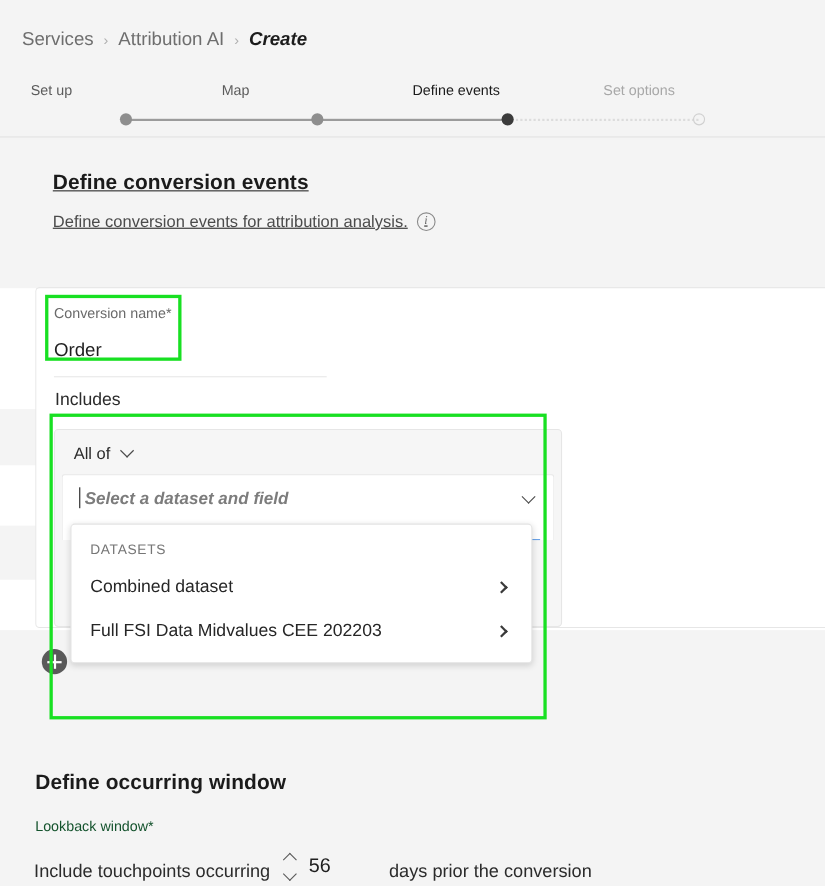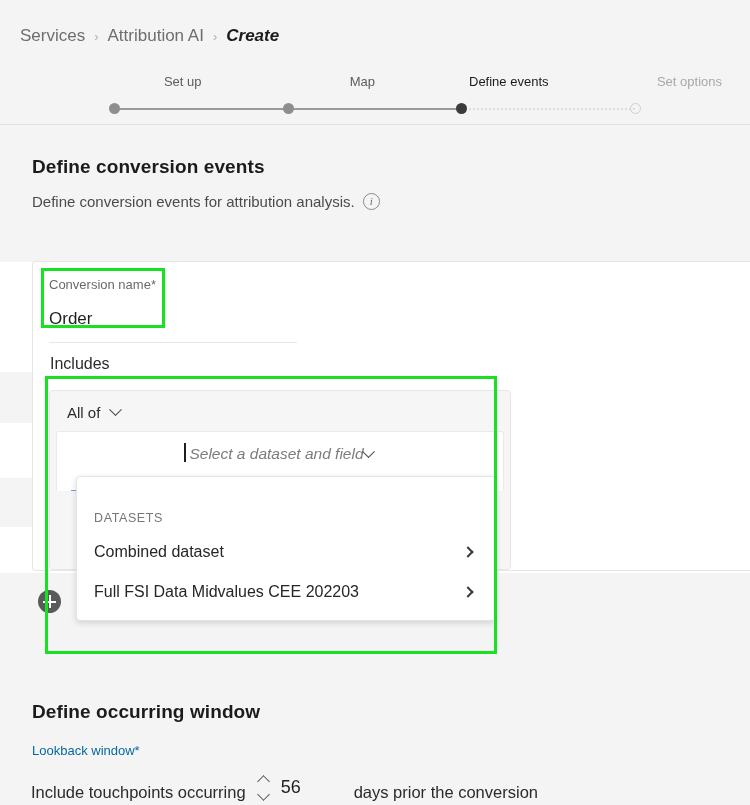--- a/index.html
+++ b/index.html
@@ -33,21 +33,21 @@
     height: 72px;
     padding-top: 22px;
   }
   .steps-row {
     display: flex;
     padding: 0 28px;
   }
   .step {
     flex: 1;
     position: relative;
-    text-align: right;
+    text-align: left;
   }
   .step-label {
     font-size: 13px;
     color: #5c5c5c;
     white-space: nowrap;
     display: block;
     margin-bottom: 14px;
   }
   .step.active .step-label { color: #1b1b1b; font-weight: normal; }
   .step.disabled .step-label { color: #a8a8a8; }
@@ -83,21 +83,22 @@
   .dots-wrap { position: relative; }
 
   .header-divider {
     height: 1px;
     background: #e1e1e1;
     width: 100%;
   }
 
   
   .section {
-    padding: 0 32px;
+    padding: 0 48px;
+    text-decoration: underline;
   }
   h2.section-title {
     font-size: 19px;
     font-weight: bold;
     color: #1b1b1b;
     margin: 31px 0 0 0;
     letter-spacing: .1px;
   }
   .section-desc {
     font-size: 15px;
@@ -198,23 +199,24 @@
     border: 1px solid #eaeaea;
     border-bottom: none;
     border-radius: 3px 3px 0 0;
     padding: 13px 14px 0 14px;
     height: 60px;
     position: relative;
   }
   .combo-input {
     display: flex;
     align-items: center;
-    justify-content: center;
+    justify-content: space-between;
     position: relative;
     padding: 0 4px 9px 6px;
+    font-weight: bold;
   }
   .combo-placeholder {
     font-size: 15.5px;
     font-style: italic;
     color: #7c7c7c;
     position: relative;
   }
   .caret {
     position: absolute;
     left: -5px;
@@ -227,28 +229,28 @@
     position: absolute;
     left: 14px; right: 12px;
     bottom: 0;
     height: 1.6px;
     background: #6aa3e8;
   }
 
   
   .dropdown {
     position: absolute;
-    left: 76px;
+    left: 64px;
     top: 476px;
     width: 420px;
     background: #ffffff;
     border: 1px solid #e4e4e4;
     border-radius: 4px;
     box-shadow: 0 2px 6px rgba(0,0,0,.14);
-    padding: 25px 0 8px 0;
+    padding: 7px 0 8px 0;
     z-index: 6;
   }
   .dd-section-title {
     font-size: 12.5px;
     letter-spacing: .6px;
     color: #767676;
     padding: 9px 17px 7px 17px;
   }
   .dd-item {
     display: flex;
@@ -299,21 +301,21 @@
   
   .lookback {
     position: absolute;
     left: 0; top: 670px;
     width: 750px;
     z-index: 3;
   }
   .lookback h2 { margin-left: 32px; }
   .lb-label {
     font-size: 13px;
-    color: #0369a1;
+    color: #14532d;
     margin: 20px 0 3px 32px;
   }
   .lb-row {
     display: flex;
     align-items: center;
     margin: 18px 0 0 31px;
     font-size: 16.5px;
     color: #2b2b2b;
   }
   .stepper-ctrl {

